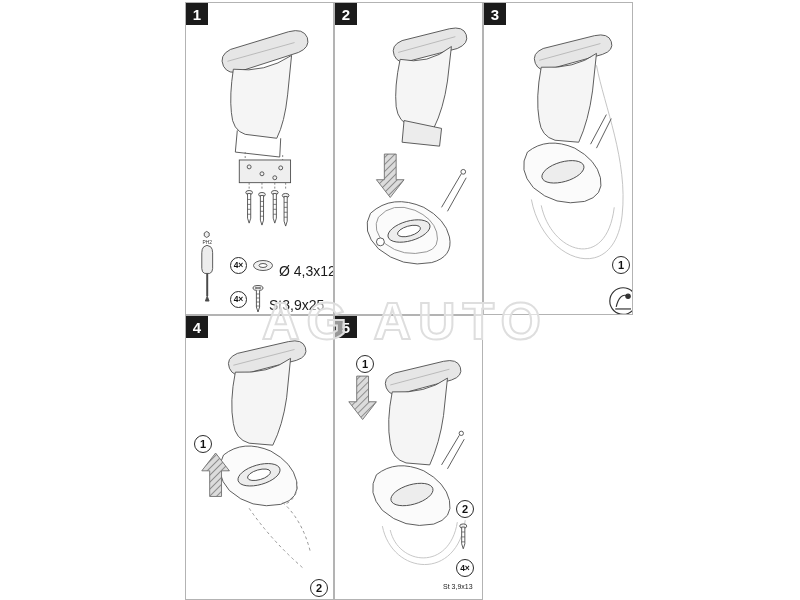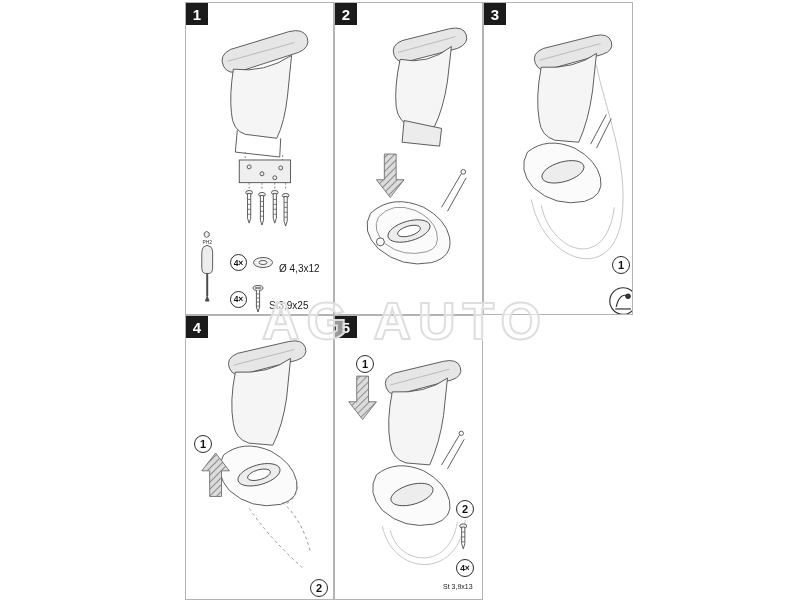--- a/index.html
+++ b/index.html
@@ -18,21 +18,21 @@
                color:#fff; display:flex; align-items:center; justify-content:center;
                font-size:15px; font-weight:bold; z-index:4; }
   .step-badge { position:absolute; width:18px; height:18px; border-radius:50%;
                 border:1.5px solid #2b2b2b; background:#fff; color:#111;
                 display:flex; align-items:center; justify-content:center;
                 font-size:11px; font-weight:bold; z-index:3; }
   .qty-badge { width:17px; height:17px; border-radius:50%; border:1.2px solid #2b2b2b;
                background:#fff; color:#111; display:flex; align-items:center;
                justify-content:center; font-size:8.5px; font-weight:bold; flex:0 0 auto; }
   .part-row { position:absolute; display:flex; align-items:center; gap:5px; z-index:3; }
-  .part-label { font-size:10px; color:#1a1a1a; white-space:nowrap;margin-top:12px; }
+  .part-label { font-size:14px; color:#1a1a1a; white-space:nowrap;margin-top:12px; }
   .small-label { position:absolute; font-size:7px; color:#1a1a1a; z-index:3; white-space:nowrap; }
 
   .art { position:absolute; left:0; top:0; width:100%; height:100%; z-index:1; }
 
   .watermark { position:absolute; left:262px; top:295px; z-index:20; pointer-events:none;
                font-size:52px; font-weight:bold; letter-spacing:7px; line-height:1;
                color:rgba(255,255,255,0.55); -webkit-text-stroke:2px #dedede; }
 </style>
 </head>
 <body>

